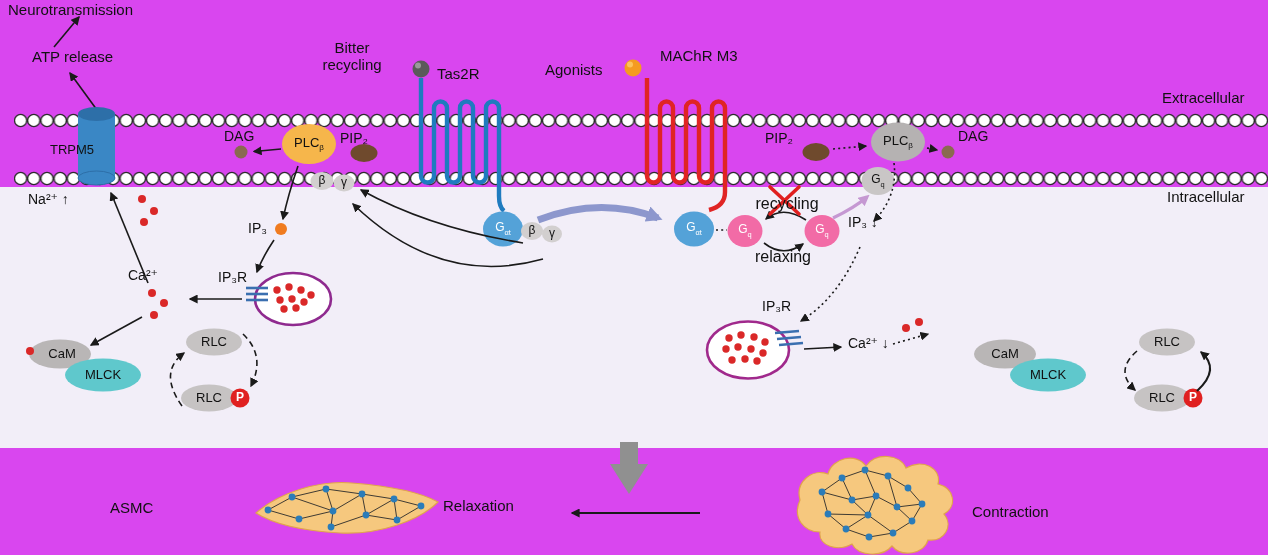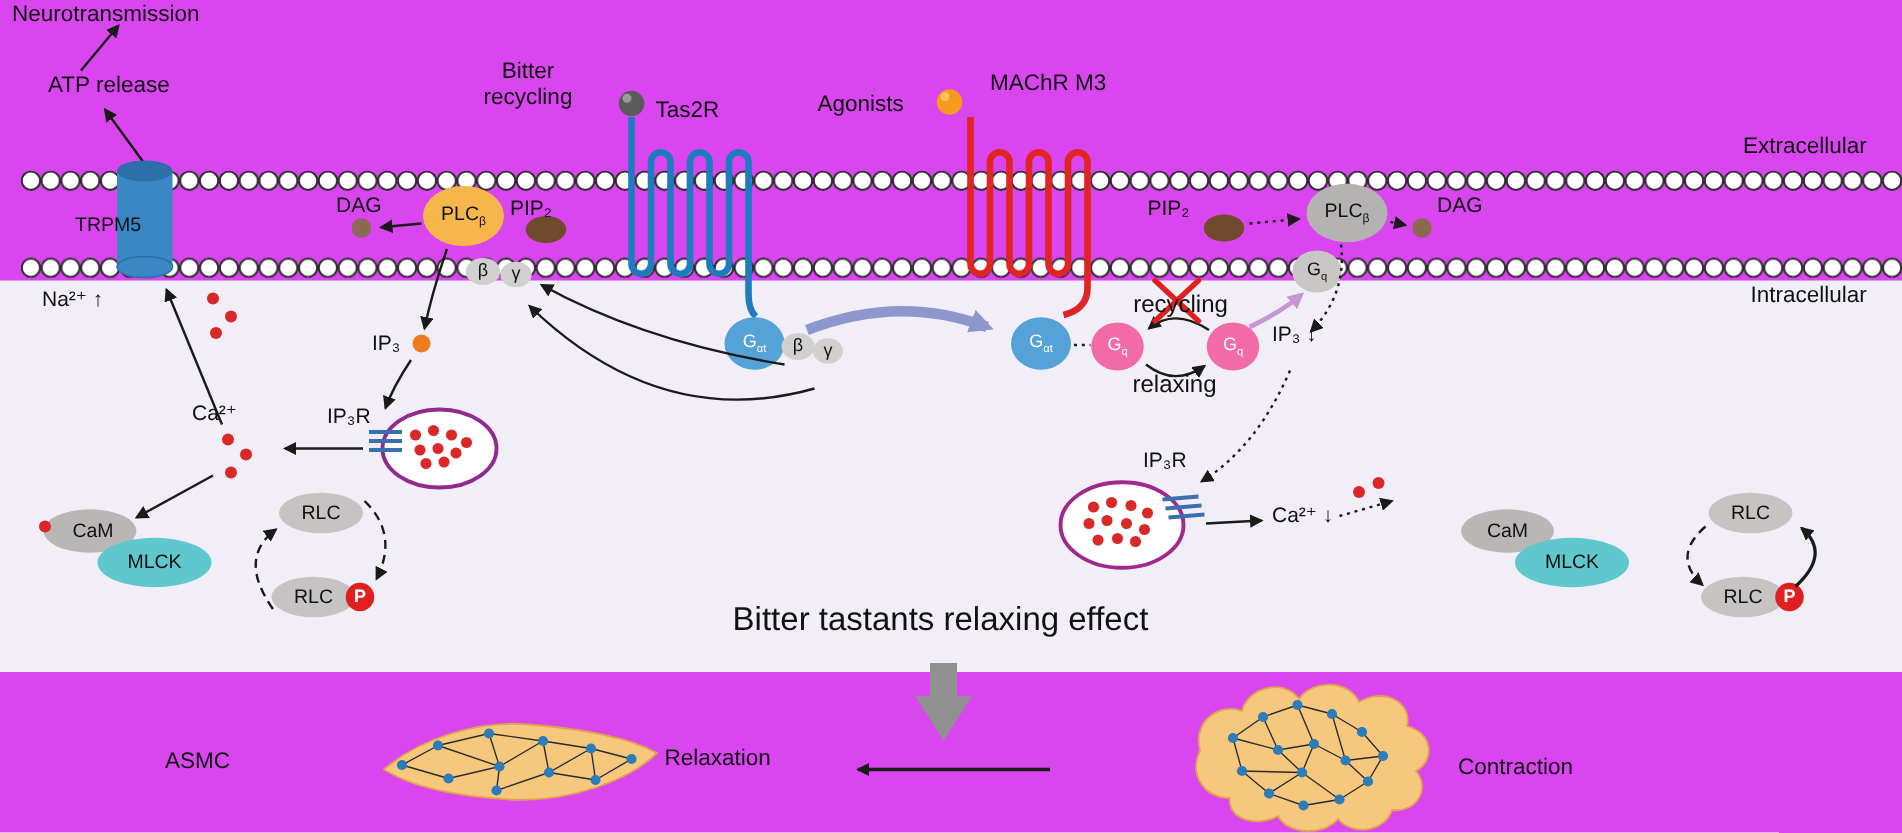--- a/index.html
+++ b/index.html
@@ -338,19 +338,18 @@
 <div class="lbl" style="left:958px;top:129px">DAG</div>
 <div class="lbl" style="left:848px;top:215px">IP₃ ↓</div>
 <div class="lbl" style="left:762px;top:299px">IP₃R</div>
 <div class="lbl" style="left:848px;top:336px">Ca²⁺ ↓</div>
 <div class="lbl c f13" style="left:1005px;top:354px">CaM</div>
 <div class="lbl c f13" style="left:1048px;top:375px">MLCK</div>
 <div class="lbl c f13" style="left:1167px;top:342px">RLC</div>
 <div class="lbl c f13" style="left:1162px;top:398px">RLC</div>
 <div class="lbl c f12 white bold" style="left:1193px;top:398px">P</div>
 
-<div class="lbl c big" style="left:627px;top:413px">Bitter tastants relaxing effect</div>
 
 <div class="lbl f15" style="left:110px;top:500px">ASMC</div>
 <div class="lbl f15" style="left:443px;top:498px">Relaxation</div>
 <div class="lbl f15" style="left:972px;top:504px">Contraction</div>
 
 </div>
 
 </body></html>

